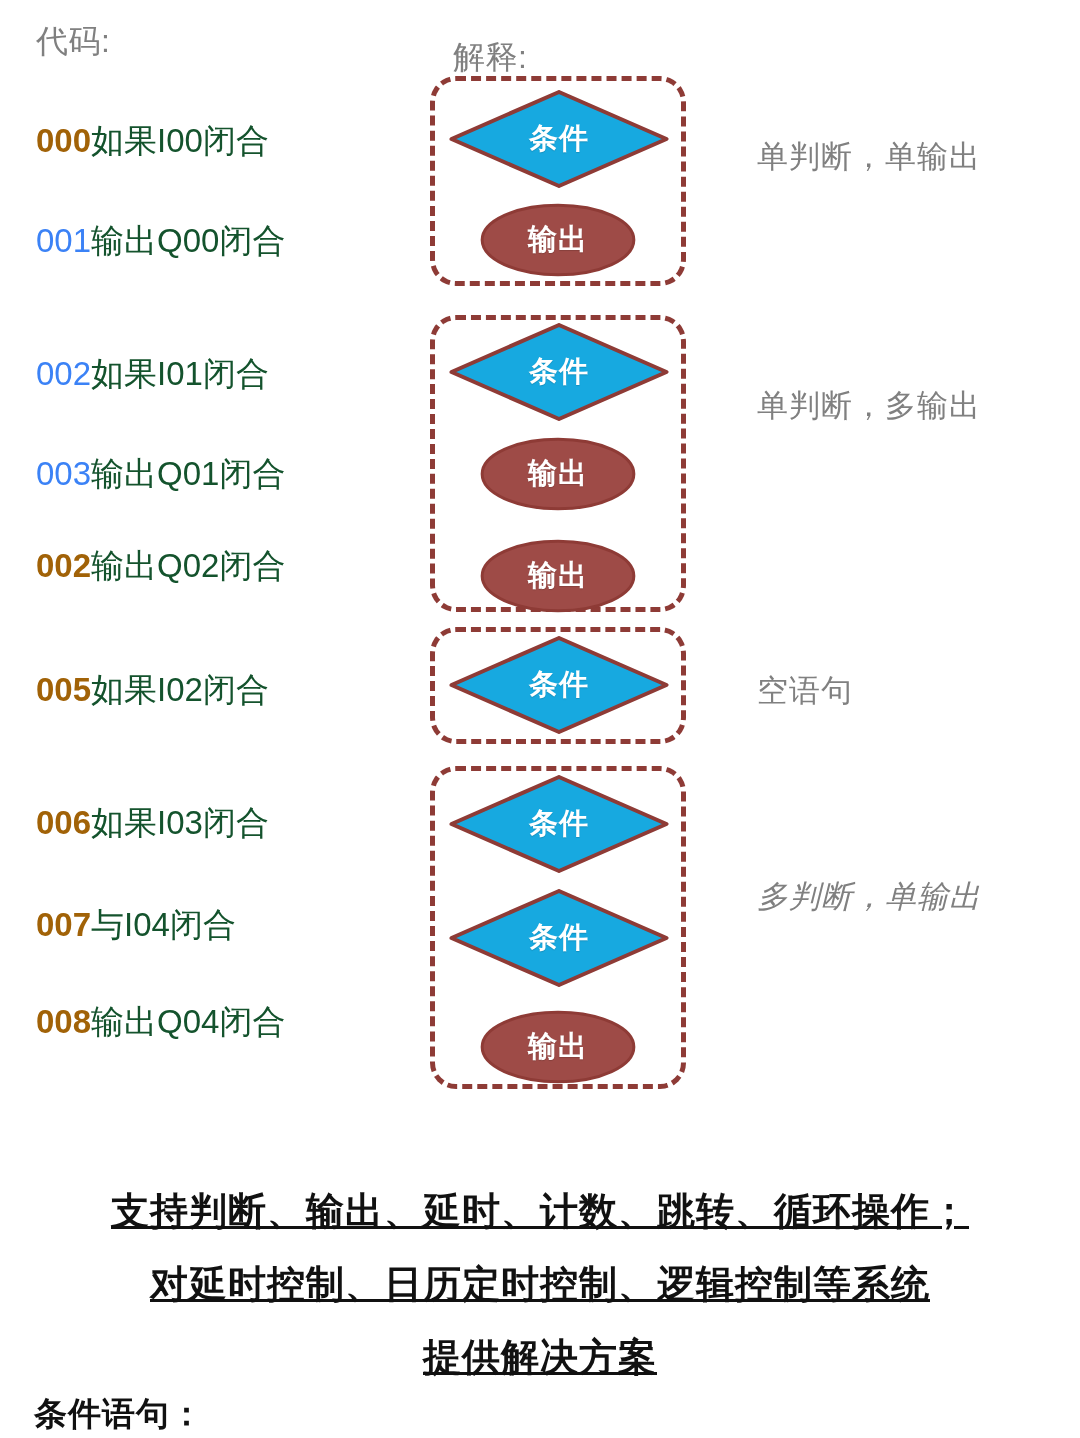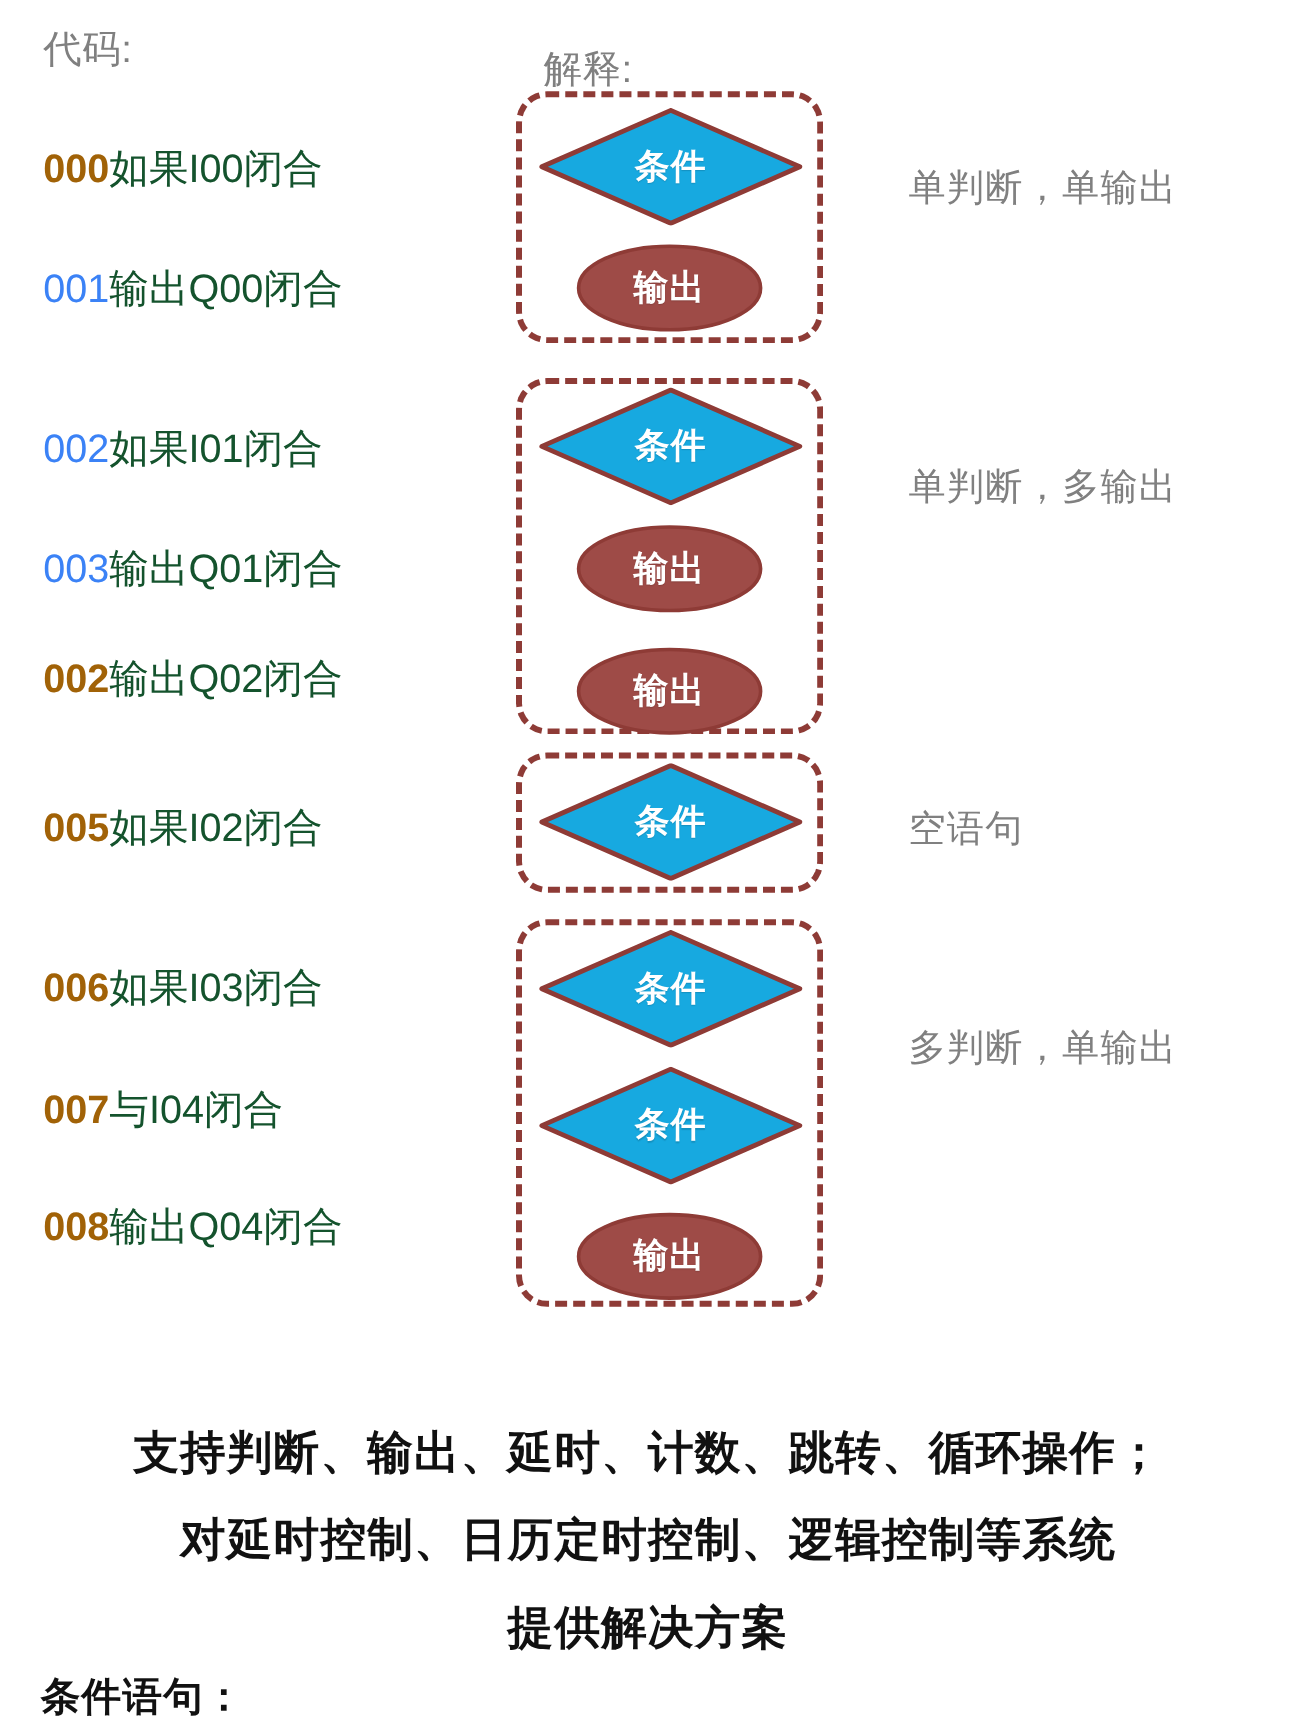--- a/index.html
+++ b/index.html
@@ -98,20 +98,21 @@
     position: absolute;
     left: 0;
     width: 1080px;
     text-align: center;
     font-size: 38px;
     font-weight: bold;
     color: #111111;
     letter-spacing: 1px;
     line-height: 1;
     white-space: nowrap;
+    text-decoration: underline;
   }
   #bottom-line-1 { top: 1192px; }
   #bottom-line-2 { top: 1265px; }
   #bottom-line-3 { top: 1338px; }
 
   #footer-label {
     position: absolute;
     left: 34px;
     top: 1392px;
     font-size: 33px;
@@ -195,20 +196,20 @@
         <polygon points="50,2 98,50 50,98 2,50" fill="#17A9E0" stroke="#8E3B36" stroke-width="4" stroke-linejoin="round" vector-effect="non-scaling-stroke"></polygon>
       </svg>
       <span class="lbl">条件</span>
     </div>
     <div class="shape ellipse" style="left: 479px; top: 1010px;">
       <svg viewBox="0 0 100 100" preserveAspectRatio="none">
         <ellipse cx="50" cy="50" rx="48" ry="47" fill="#9E4B47" stroke="#8E3B36" stroke-width="3" vector-effect="non-scaling-stroke"></ellipse>
       </svg>
       <span class="lbl">输出</span>
     </div>
-    <div class="explain-label" style="top: 857px;">多判断，单输出</div>
+    <div class="explain-label" style="top: 881px; font-style: italic;">多判断，单输出</div>
   </div>
 
 <div id="bottom-line-1" class="bottom-para">支持判断、输出、延时、计数、跳转、循环操作；</div>
 <div id="bottom-line-2" class="bottom-para">对延时控制、日历定时控制、逻辑控制等系统</div>
 <div id="bottom-line-3" class="bottom-para">提供解决方案</div>
 
 <div id="footer-label">条件语句：</div>
 
 </body></html>

